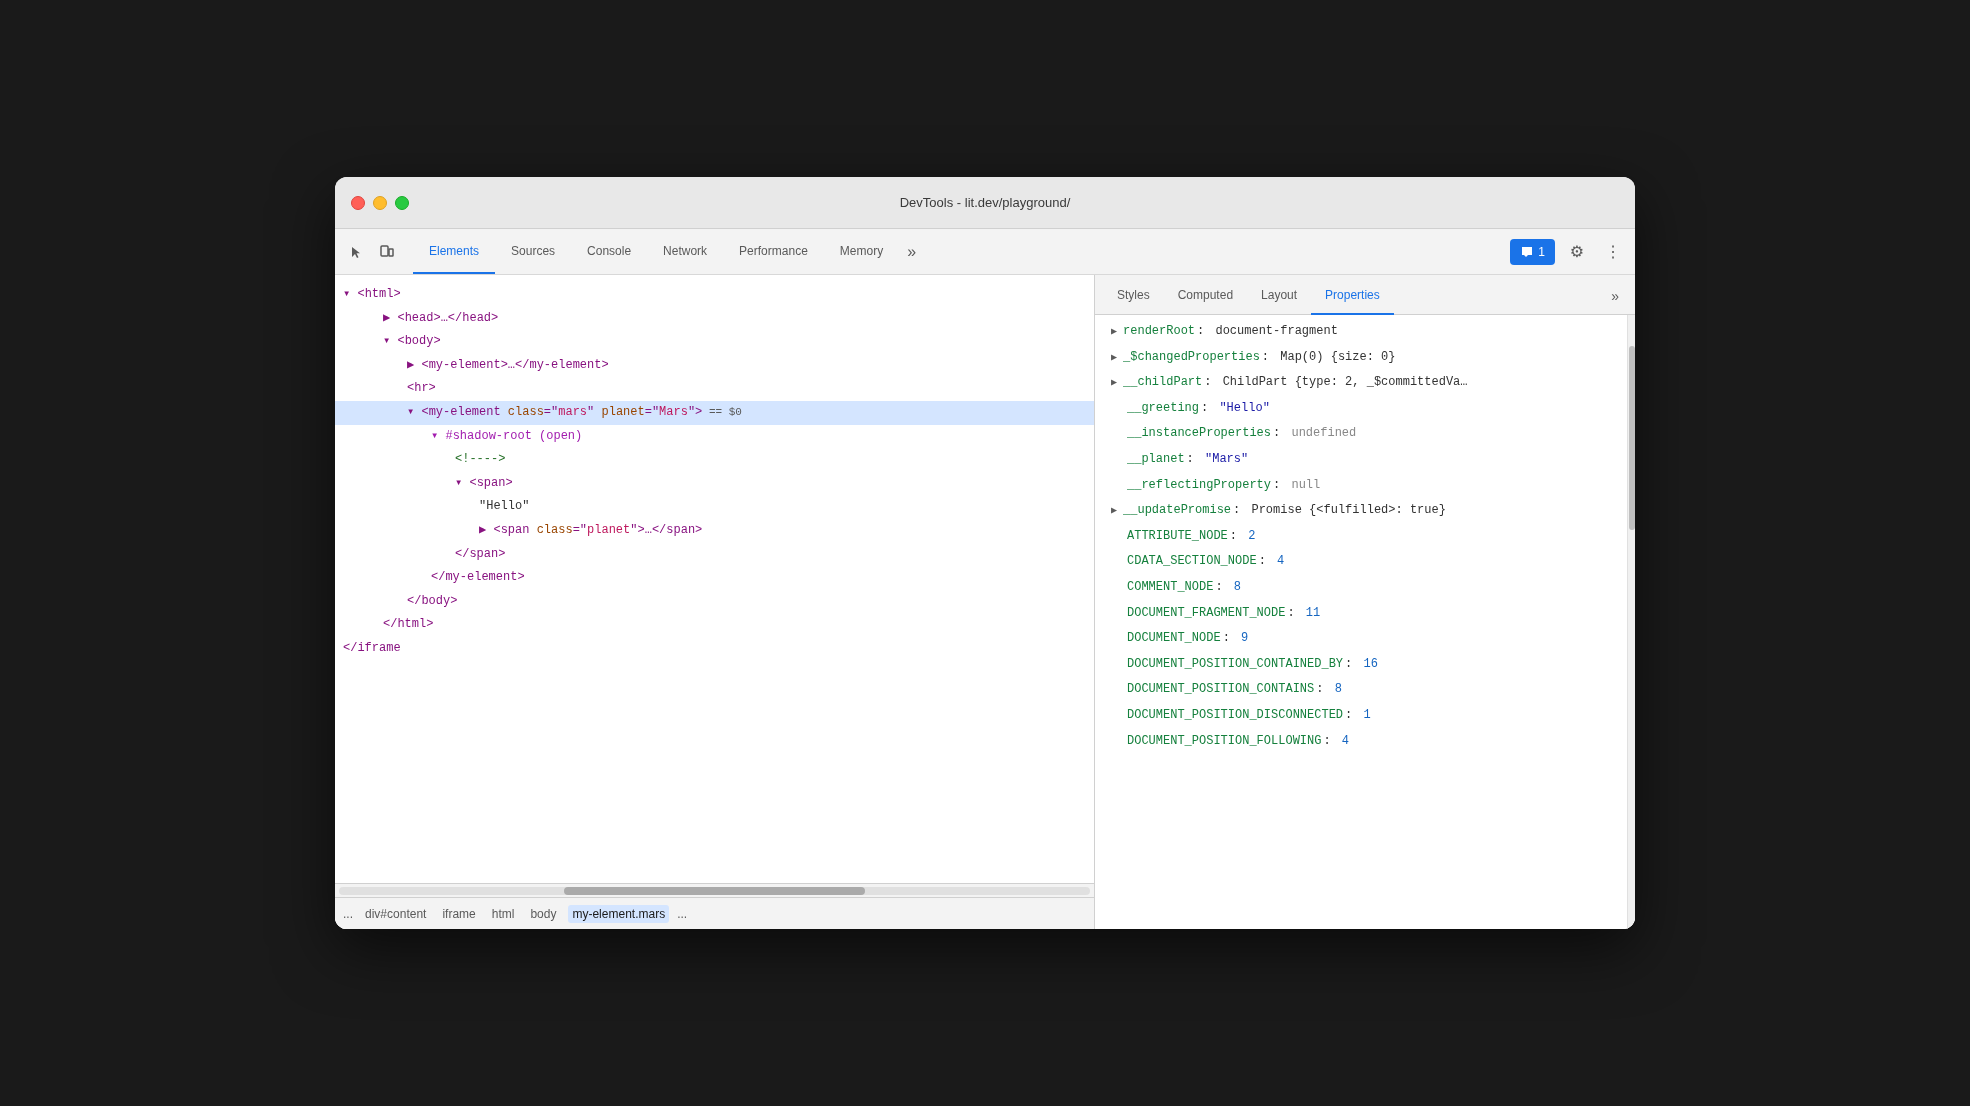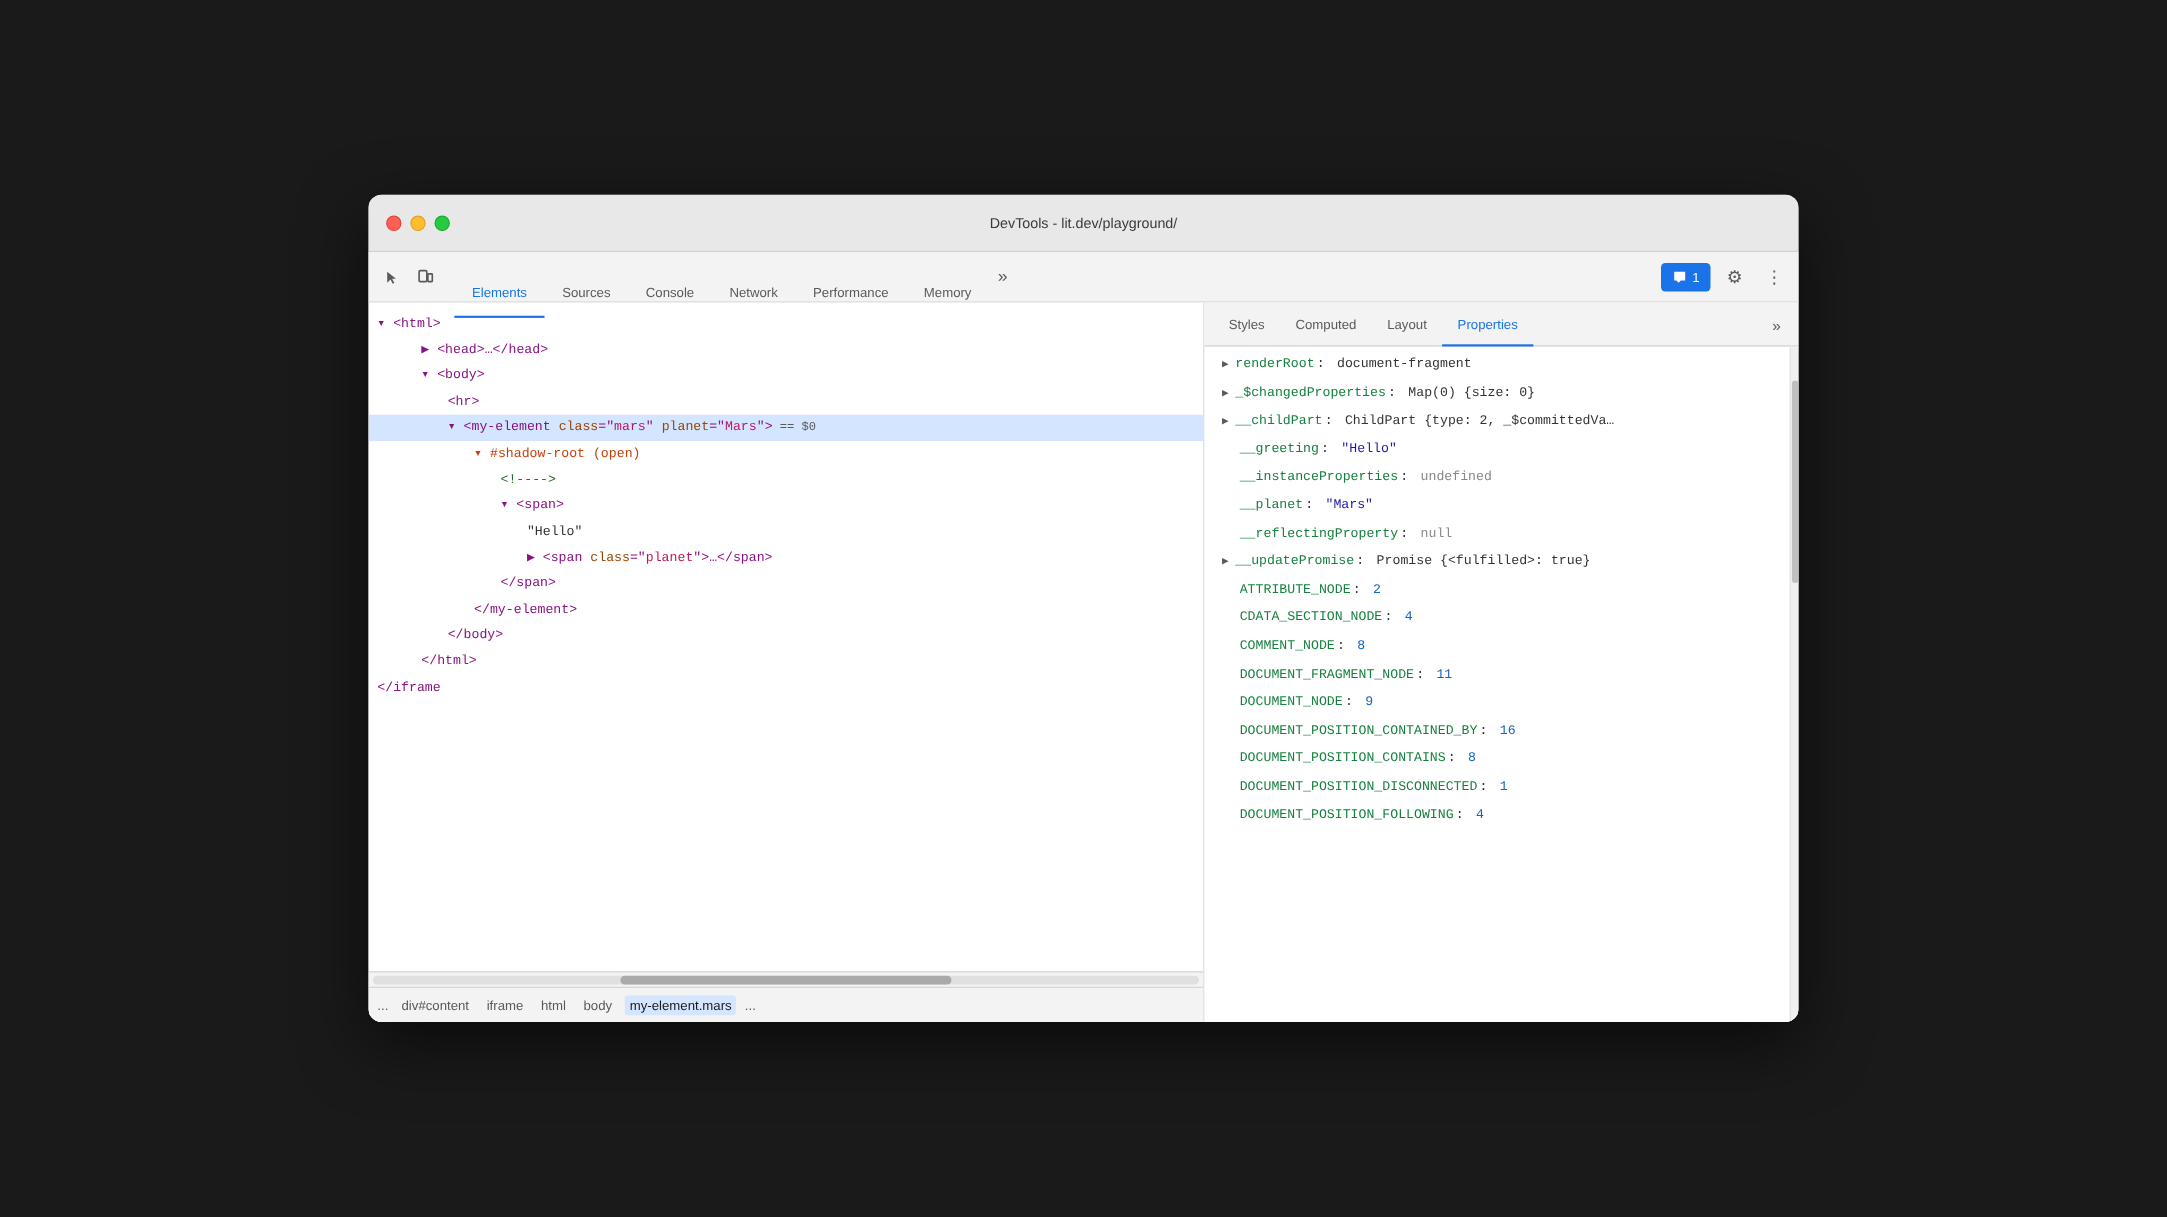--- a/index.html
+++ b/index.html
@@ -94,21 +94,21 @@
       padding: 0 16px;
       height: 100%;
       display: flex;
       align-items: center;
       font-size: 12px;
       color: #5a5a5a;
       cursor: pointer;
       border-bottom: 2px solid transparent;
       white-space: nowrap;
       position: relative;
-      top: 15px;
+      top: 0;
     }
     .tab.active {
       color: #1a73e8;
       border-bottom: 2px solid #1a73e8;
       font-weight: 500;
     }
     .tab-more {
       padding: 0 8px;
       height: 100%;
       display: flex;
@@ -389,31 +389,34 @@
           </div>
 
           <div class="dom-line indent-2">
             <span class="tag">▶ &lt;head&gt;…&lt;/head&gt;</span>
           </div>
 
           <div class="dom-line indent-2">
             <span class="tag">▾ &lt;body&gt;</span>
           </div>
 
+          <div class="dom-line indent-3">
+            <span class="tag">▶ &lt;my-element&gt;…&lt;/my-element&gt;</span>
+          </div>
 
           <div class="dom-line indent-3">
             <span class="tag">&lt;hr&gt;</span>
           </div>
 
           <div class="dom-line indent-3 selected">
             <span class="tag">▾ &lt;my-element </span><span class="attr-name">class</span><span class="tag">="</span><span class="attr-value">mars</span><span class="tag">"</span><span style="color:#333"> </span><span class="attr-name">planet</span><span class="tag">="</span><span class="attr-value">Mars</span><span class="tag">"&gt;</span><span style="color:#5a5a5a;font-size:11px"> == $0</span>
           </div>
 
           <div class="dom-line indent-4">
-            <span style="color:#c2410c">▾ #shadow-root (open)</span>
+            <span style="color:#a21caf">▾ #shadow-root (open)</span>
           </div>
 
           <div class="dom-line indent-5">
             <span class="comment">&lt;!----&gt;</span>
           </div>
 
           <div class="dom-line indent-5">
             <span class="tag">▾ &lt;span&gt;</span>
           </div>
 

